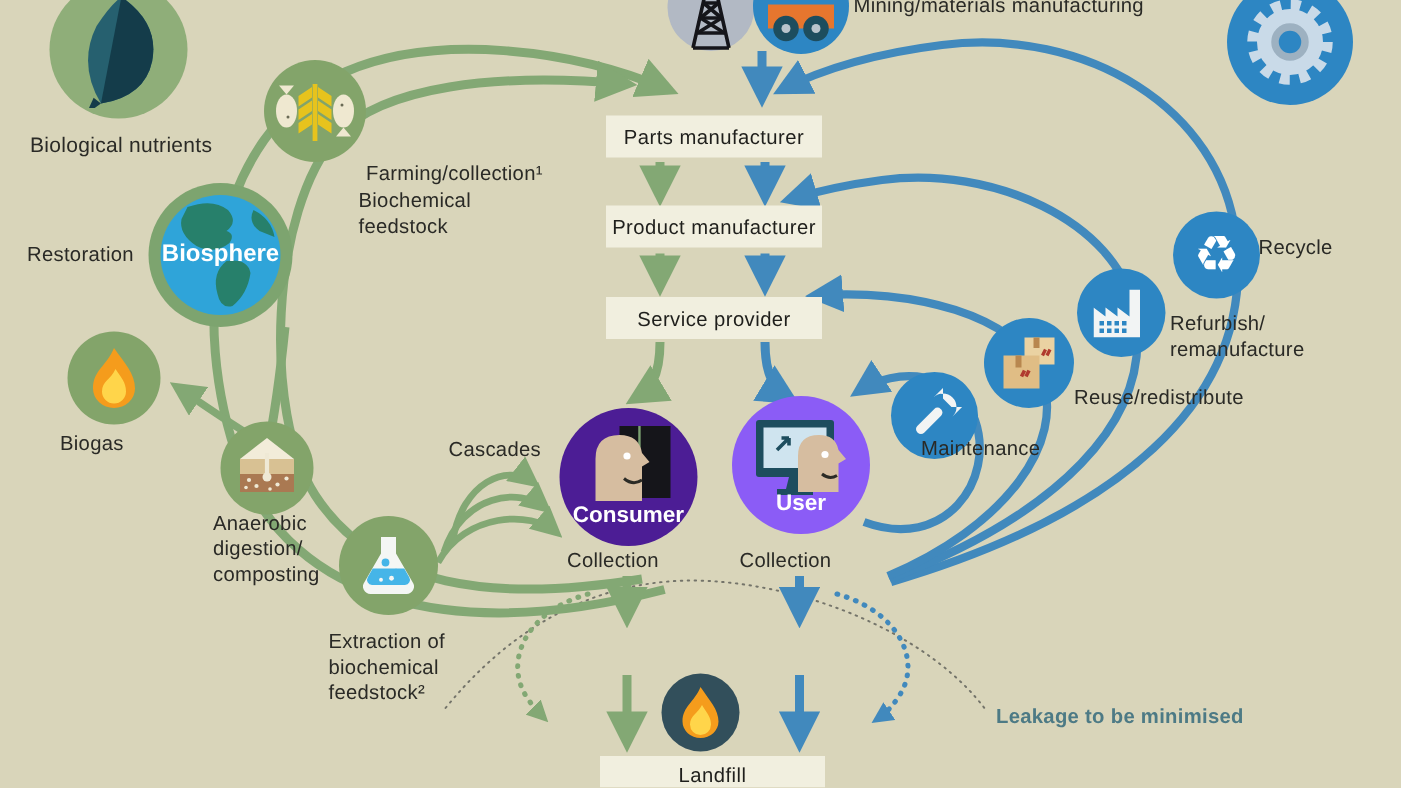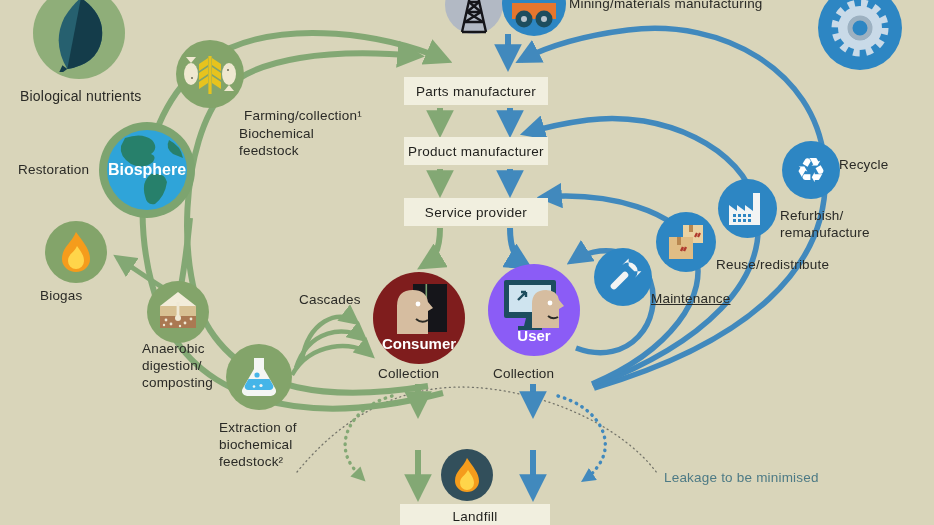--- a/index.html
+++ b/index.html
@@ -7,21 +7,21 @@
          font-family:"Liberation Sans",sans-serif;color:#2a2a26;}
   svg.layer{position:absolute;left:0;top:0;}
   .circle{position:absolute;border-radius:50%;display:flex;align-items:center;justify-content:center;}
   .gc{background:#83a46a;}
   .bc{background:#2d86c3;}
   .box{position:absolute;background:#f1efdf;display:flex;align-items:center;justify-content:center;
        font-size:13.5px;letter-spacing:.3px;color:#1f1f1c;white-space:nowrap;}
   .lbl{position:absolute;font-size:13.5px;line-height:17px;letter-spacing:.2px;white-space:nowrap;}
   .ctr{}
   .inlbl{position:absolute;left:0;right:0;text-align:center;color:#fff;font-weight:bold;font-size:15px;}
-  .leak{color:#4d7a85;font-weight:normal;}
+  .leak{color:#4d7a85;font-weight:bold;}
 </style>
 </head>
 <body>
 
 <div class="stage">
 
   <svg class="layer" width="934" height="525" viewBox="0 0 934 525">
     <defs>
       <marker id="mg" markerWidth="4.6" markerHeight="4.6" viewBox="0 0 10 10" refX="7.5" refY="5" orient="auto">
         <path d="M0,0 L10,5 L0,10 Z" fill="#83a874"></path>
@@ -198,21 +198,21 @@
     <svg width="48" height="34" viewBox="-24 -17 48 34" style="margin-top:26px;">
       <path d="M -22 -14 L 22 -14 L 22 2 L -22 2 Z" fill="#e6762e"></path>
       <circle cx="-10" cy="2" r="8.5" fill="#1d4d5e"></circle>
       <circle cx="-10" cy="2" r="3" fill="#b9c4cc"></circle>
       <circle cx="10" cy="2" r="8.5" fill="#1d4d5e"></circle>
       <circle cx="10" cy="2" r="3" fill="#b9c4cc"></circle>
     </svg>
   </div>
   <div class="lbl" style="left:569px;top:-5px;">Mining/materials manufacturing</div>
 
-  <div class="circle" style="left:373px;top:272px;width:92px;height:92px;background:#7f1d1d;overflow:hidden;">
+  <div class="circle" style="left:373px;top:272px;width:92px;height:92px;background:#4c1d95;overflow:hidden;">
     <svg width="92" height="92" viewBox="0 0 92 92">
       <rect x="40" y="12" width="34" height="48" fill="#15151a"></rect>
       <rect x="52.5" y="12" width="1.6" height="42" fill="#7ba071"></rect>
       <path d="M 24 62 L 24 34 Q 24 18 40 18 Q 53 18 55 30 L 60 36 L 55 39 L 55 62 Z" fill="#d6bda0"></path>
       <circle cx="45" cy="32" r="2.4" fill="#fff"></circle>
       <path d="M 43 47 Q 49 52 55 48" stroke="#2b2b26" stroke-width="2" fill="none"></path>
     </svg>
     <div class="inlbl" style="bottom:12px;">Consumer</div>
   </div>
   <div class="lbl ctr" style="left:378px;top:365px;width:80px;">Collection</div>
@@ -285,17 +285,17 @@
   <div class="lbl" style="left:716px;top:256px;">Reuse/redistribute</div>
 
   <div class="circle bc" style="left:594px;top:248px;width:58px;height:58px;">
     <svg width="40" height="40" viewBox="-20 -20 40 40">
       <g transform="rotate(45)" fill="#f2f4f4">
         <rect x="-3.2" y="-6" width="6.4" height="22" rx="3"></rect>
         <path d="M -9 -8 A 9 9 0 0 1 9 -8 L 9 -17 L 4 -12 L -4 -12 L -9 -17 Z"></path>
       </g>
     </svg>
   </div>
-  <div class="lbl" style="left:651px;top:290px;text-decoration:underline;">Maintenance</div>
+  <div class="lbl" style="left:614px;top:290px;">Maintenance</div>
 
   <div class="lbl leak" style="left:664px;top:469px;">Leakage to be minimised</div>
 
 </div>
 
 </body></html>

